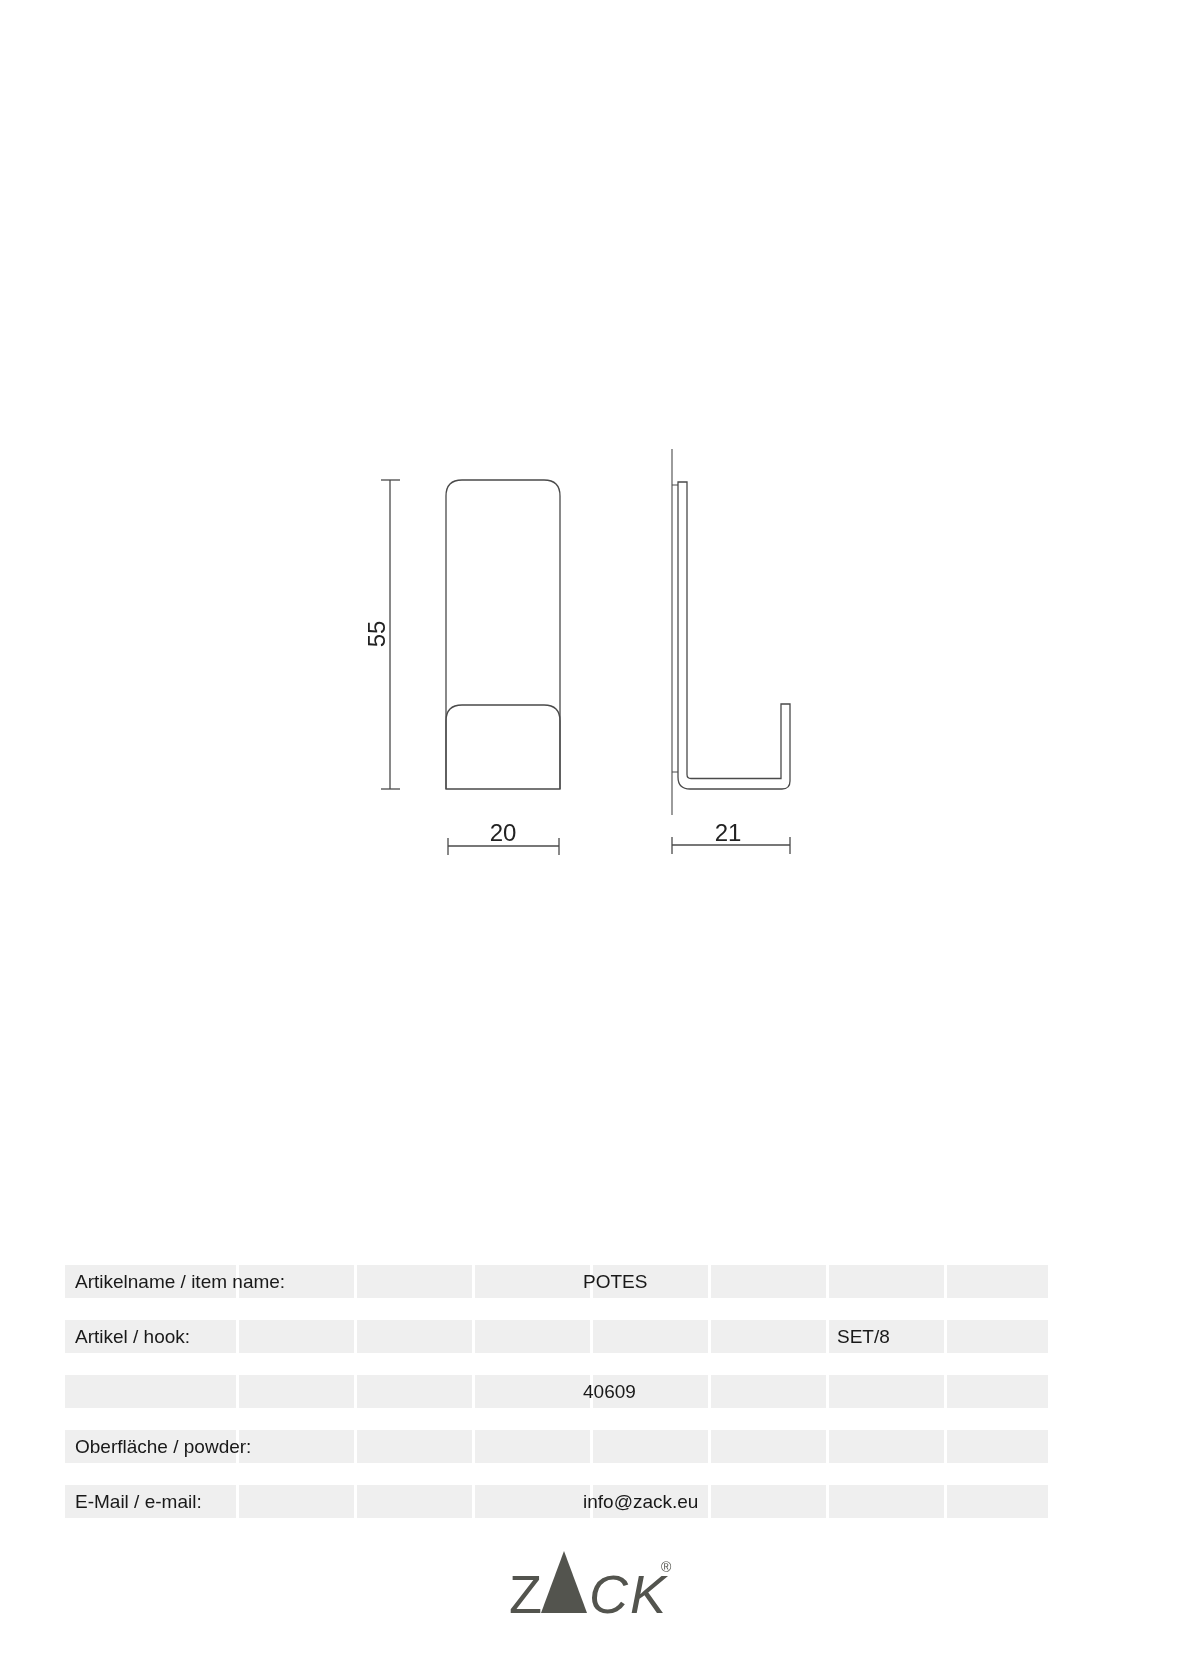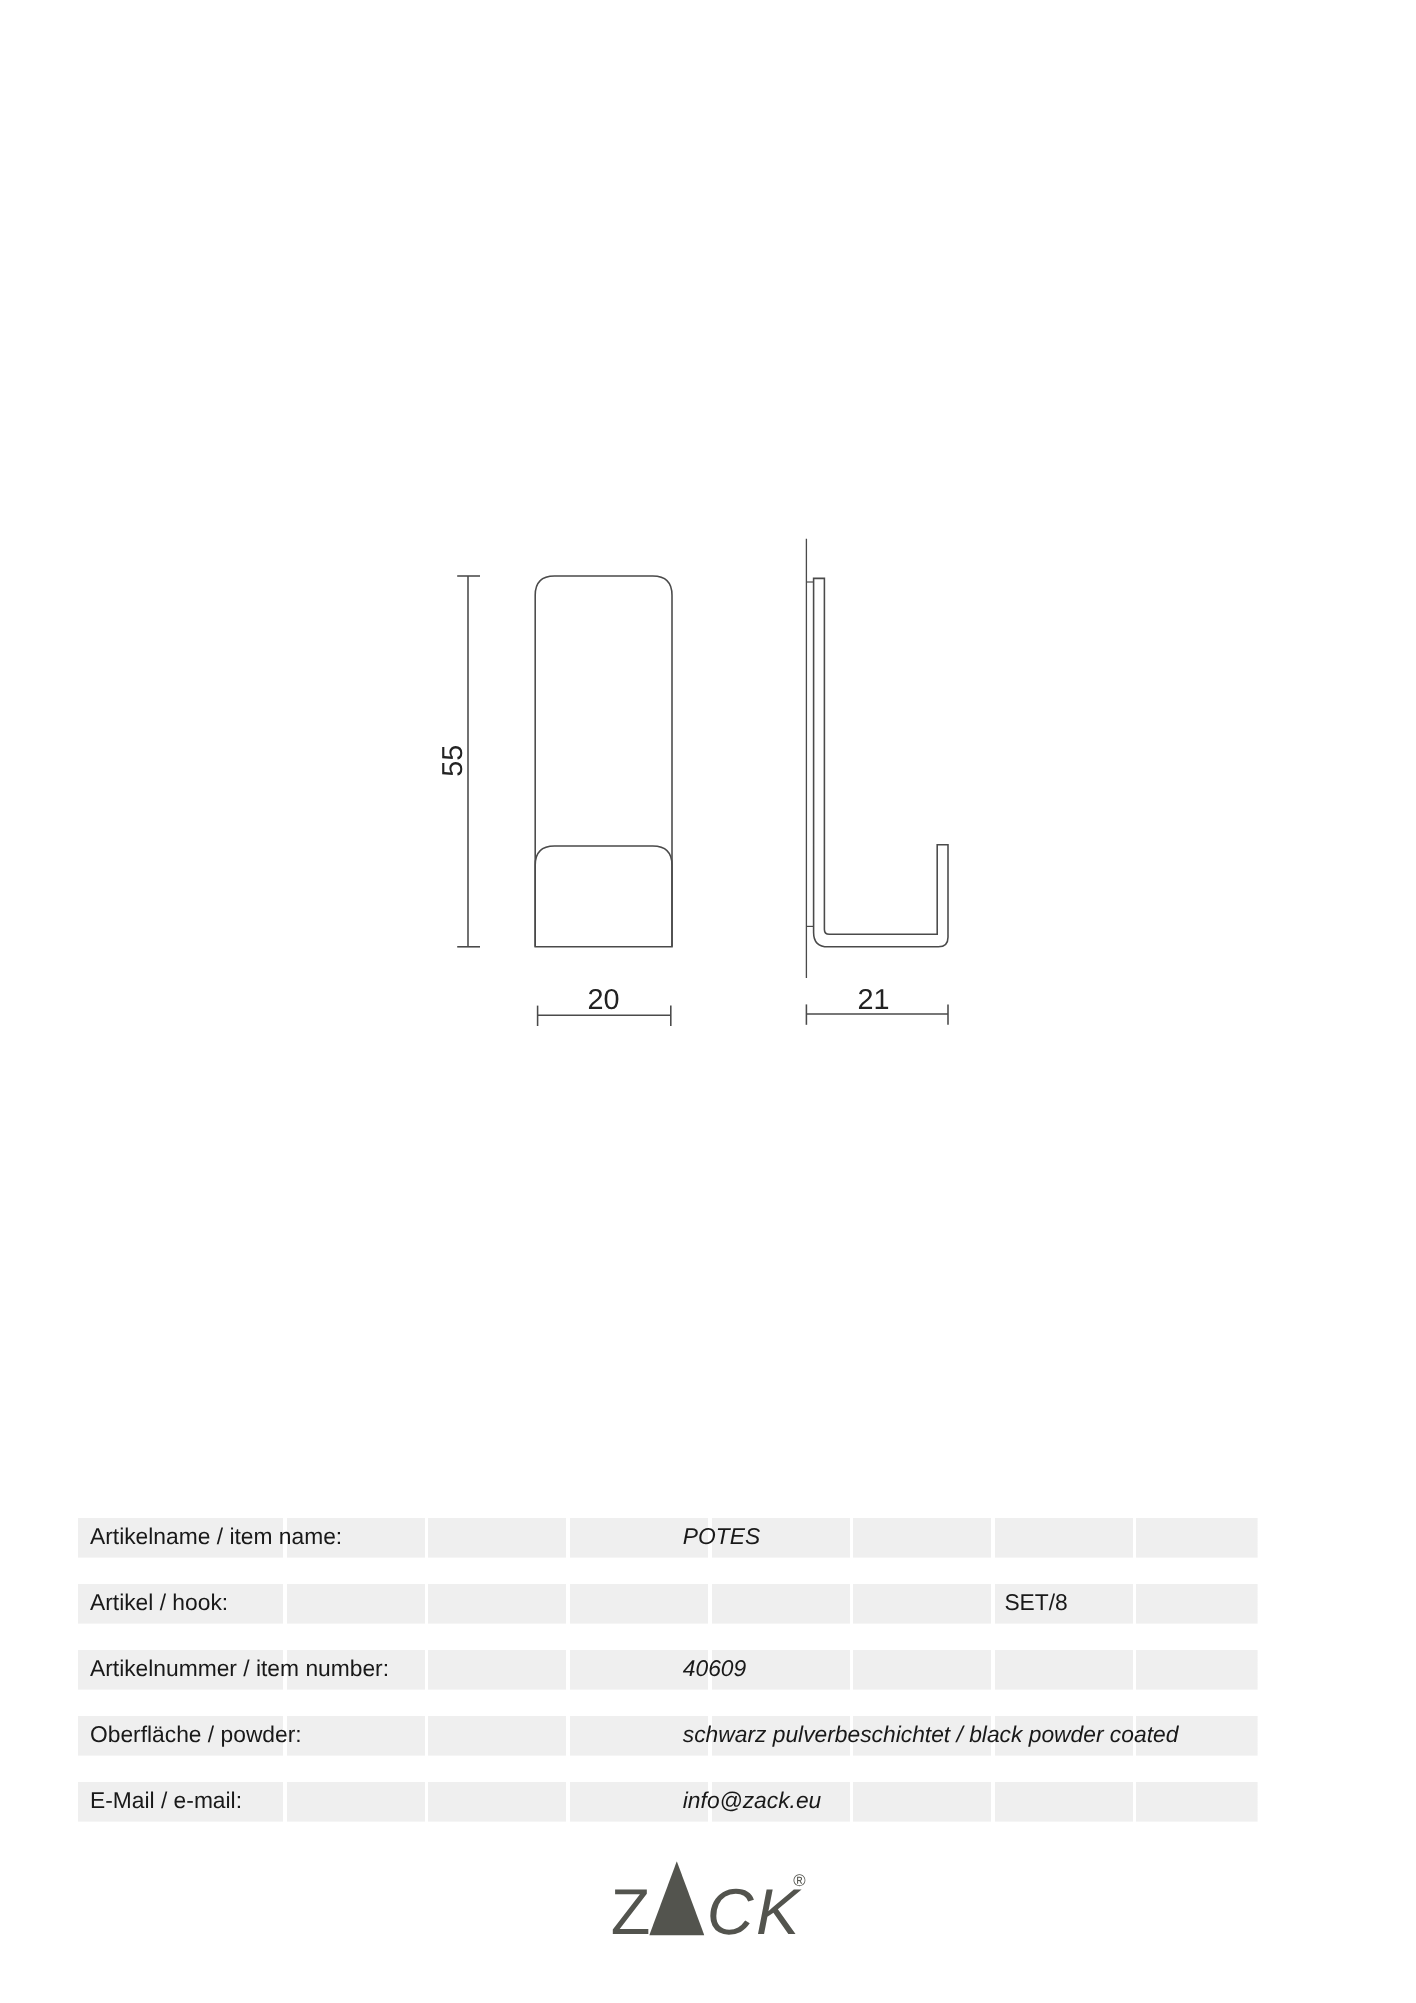--- a/index.html
+++ b/index.html
@@ -21,21 +21,21 @@
       #efefef 174px 289px,#ffffff 289px 292px,
       #efefef 292px 407px,#ffffff 407px 410px,
       #efefef 410px 525px,#ffffff 525px 528px,
       #efefef 528px 643px,#ffffff 643px 646px,
       #efefef 646px 761px,#ffffff 761px 764px,
       #efefef 764px 879px,#ffffff 879px 882px,
       #efefef 882px 100%);
     font-size:19px;line-height:33px;color:#191919;white-space:nowrap;
   }
   .spec-row .lbl{position:absolute;left:10px;top:0;}
-  .spec-row .val{position:absolute;left:504px;top:0;font-style:italic;}
+  .spec-row .val{position:absolute;left:518px;top:0;}
   .spec-row .extra{position:absolute;left:772px;top:0;}
   .r1{top:1265px}.r2{top:1320px}.r3{top:1375px}.r4{top:1430px}.r5{top:1485px}
 
   
   .logo{position:absolute;left:0;top:0;color:#53544e;}
   .logo .lz,.logo .lck{
     position:absolute;font-size:54px;line-height:54px;font-weight:400;
   }
   .logo .lz{left:509px;top:1567px;}
   .logo .lck{left:589px;top:1567px;letter-spacing:2px;font-style:italic;}
@@ -89,27 +89,25 @@
     <div class="spec-row r1">
       <span class="lbl">Artikelname / item name:</span>
       <span class="val">POTES</span>
       <span class="extra"></span>
     </div>
     <div class="spec-row r2">
       <span class="lbl">Artikel / hook:</span>
       <span class="extra">SET/8</span>
     </div>
     <div class="spec-row r3">
-      <span class="lbl">Artikelnummer / item number:</span>
       <span class="val">40609</span>
       <span class="extra"></span>
     </div>
     <div class="spec-row r4">
       <span class="lbl">Oberfläche / powder:</span>
-      <span class="val">schwarz pulverbeschichtet / black powder coated</span>
       <span class="extra"></span>
     </div>
     <div class="spec-row r5">
       <span class="lbl">E-Mail / e-mail:</span>
       <span class="val">info@zack.eu</span>
       <span class="extra"></span>
     </div>
   </div>
 
   <div class="logo">

